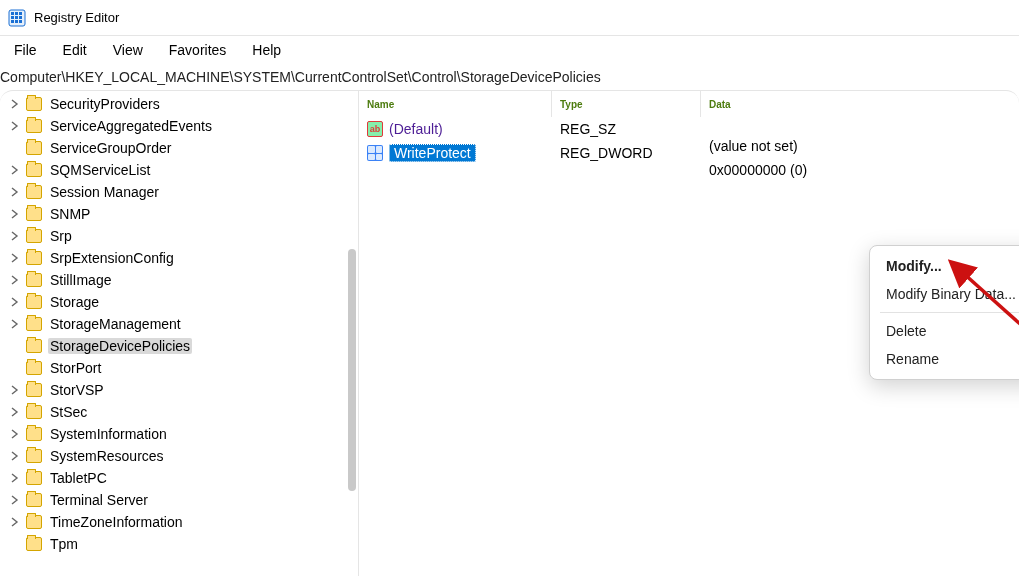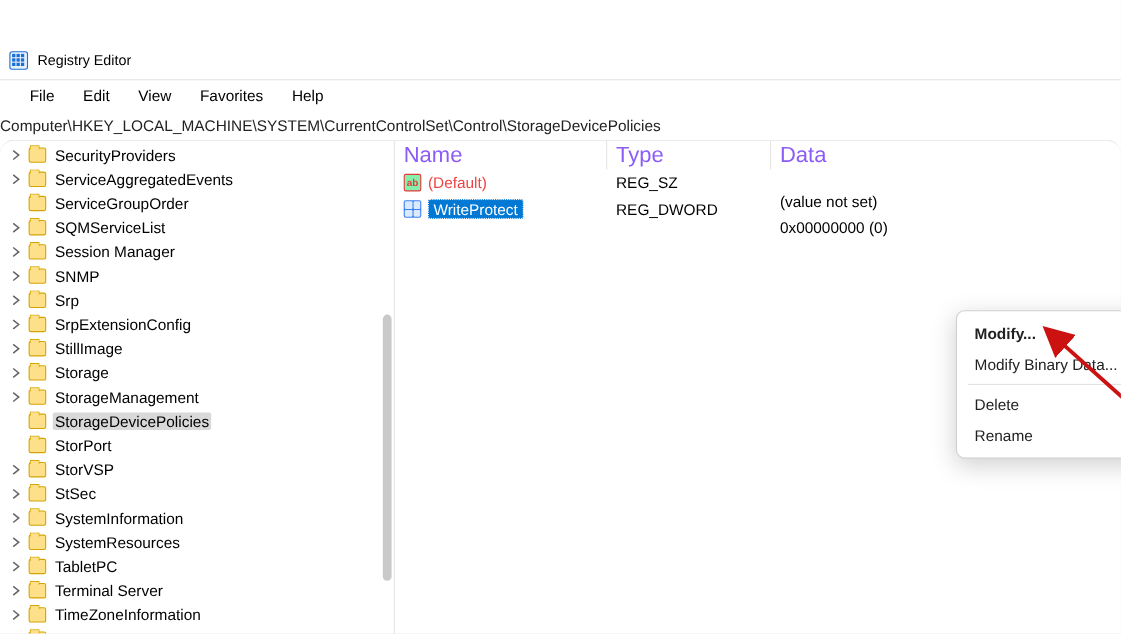--- a/index.html
+++ b/index.html
@@ -1,24 +1,24 @@
 <!DOCTYPE html>
 <html><head>
   <meta charset="utf-8">
   <style>
     * { box-sizing: border-box; margin: 0; padding: 0; font-family: "Segoe UI", Tahoma, sans-serif; }
     body { width: 1019px; height: 576px; background: #fff; overflow: hidden; position: relative; font-size: 14px; color: #000; }
 
     
-    .title-bar { height: 36px; display: flex; align-items: center; padding: 0 8px; border-bottom: 1px solid #e5e5e5; gap: 8px; margin-top: 37px; }
+    .title-bar { height: 36px; display: flex; align-items: center; padding: 0 8px; border-bottom: 1px solid #e5e5e5; gap: 8px; }
     .app-icon svg { display: block; }
     .title-text { font-size: 13px; }
 
     
-    .menu-bar { height: 28px; display: flex; align-items: center; padding: 0 21px; gap: 14px; font-size: 14px; }
+    .menu-bar { height: 28px; display: flex; align-items: center; padding: 0 8px; gap: 14px; font-size: 14px; }
     .menu-item { padding: 2px 6px; cursor: default; }
 
     
     .address-bar { height: 26px; display: flex; align-items: center; padding: 0 0; font-size: 14px; color: #222; }
 
     
     .main { display: flex; height: calc(576px - 36px - 28px - 26px); border-top: 1px solid #e5e5e5; border-radius: 13px; }
 
     
     .tree-panel { width: 359px; height: 100%; overflow: hidden; position: relative; border-right: 1px solid #e5e5e5; }
@@ -29,33 +29,33 @@
     .tree-row .folder-icon { width: 16px; height: 14px; background: #ffe08a; border: 1px solid #d4a500; border-radius: 2px; position: relative; margin-right: 2px; }
     .tree-row .folder-icon::before { content: ""; position: absolute; top: -3px; left: 0; width: 7px; height: 3px; background: #ffe08a; border: 1px solid #d4a500; border-bottom: none; border-radius: 1px 1px 0 0; }
     .tree-row .label { padding: 0 2px; }
     .tree-row.selected .label { background: #d9d9d9; border-radius: 2px; }
 
     .tree-scrollbar { position: absolute; right: 2px; top: 158px; width: 8px; height: 242px; background: #c9c9c9; border-radius: 4px; }
 
     
     .list-panel { flex: 1; position: relative; }
     .list-head { height: 26px; display: flex; align-items: stretch; }
-    .col { display: flex; align-items: center; padding: 0 8px; font-size: 20px; color: #8b5cf6; border-right: 1px solid #e5e5e5; }
+    .col { display: flex; align-items: center; padding: 0 8px; font-size: 10px; color: #4d7c0f; border-right: 1px solid #e5e5e5; font-weight: bold; }
     .col-name { width: 193px; }
     .col-type { width: 149px; }
     .col-data { flex: 1; border-right: none; }
 
     .list-body {}
     .value-row { height: 24px; display: flex; align-items: center; }
     .value-row .name-cell { width: 193px; display: flex; align-items: center; gap: 6px; padding-left: 8px; }
     .value-row .type-cell { width: 149px; padding-left: 8px; }
     .value-row .data-cell { flex: 1; padding-left: 8px; margin-top: 34px; }
 
     .value-row.sel .name-text { background: #0078d4; color: #fff; border: 1px dotted #fff; border-radius: 2px; padding: 0 4px; }
-    .name-text { color: #ef4444; }
+    .name-text { color: #4c1d95; }
 
     .sz-icon { width: 16px; height: 16px; background: #86efac; border: 1px solid #e03a3a; border-radius: 2px; display: flex; align-items: center; justify-content: center; color: #e03a3a; font-size: 9px; font-weight: 700; }
     .dw-icon { width: 16px; height: 16px; background: #3b82f6; border-radius: 2px; display: grid; grid-template-columns: 1fr 1fr; grid-template-rows: 1fr 1fr; gap: 1px; padding: 1px; }
     .dw-icon span { background: #dbeafe; border-radius: 1px; }
 
     
     .context-menu { position: absolute; left: 510px; top: 154px; width: 204px; min-height: 126px; background: #fff; border: 1px solid #d0d0d0; border-radius: 8px; box-shadow: 0 6px 22px rgba(0,0,0,0.18); padding: 6px 4px; color: #222; }
     .cm-item { padding: 6px 12px; font-size: 14px; border-radius: 4px; }
     .cm-item.bold { font-weight: 600; }
     .cm-sep { height: 1px; background: #e2e2e2; margin: 4px 6px; }

